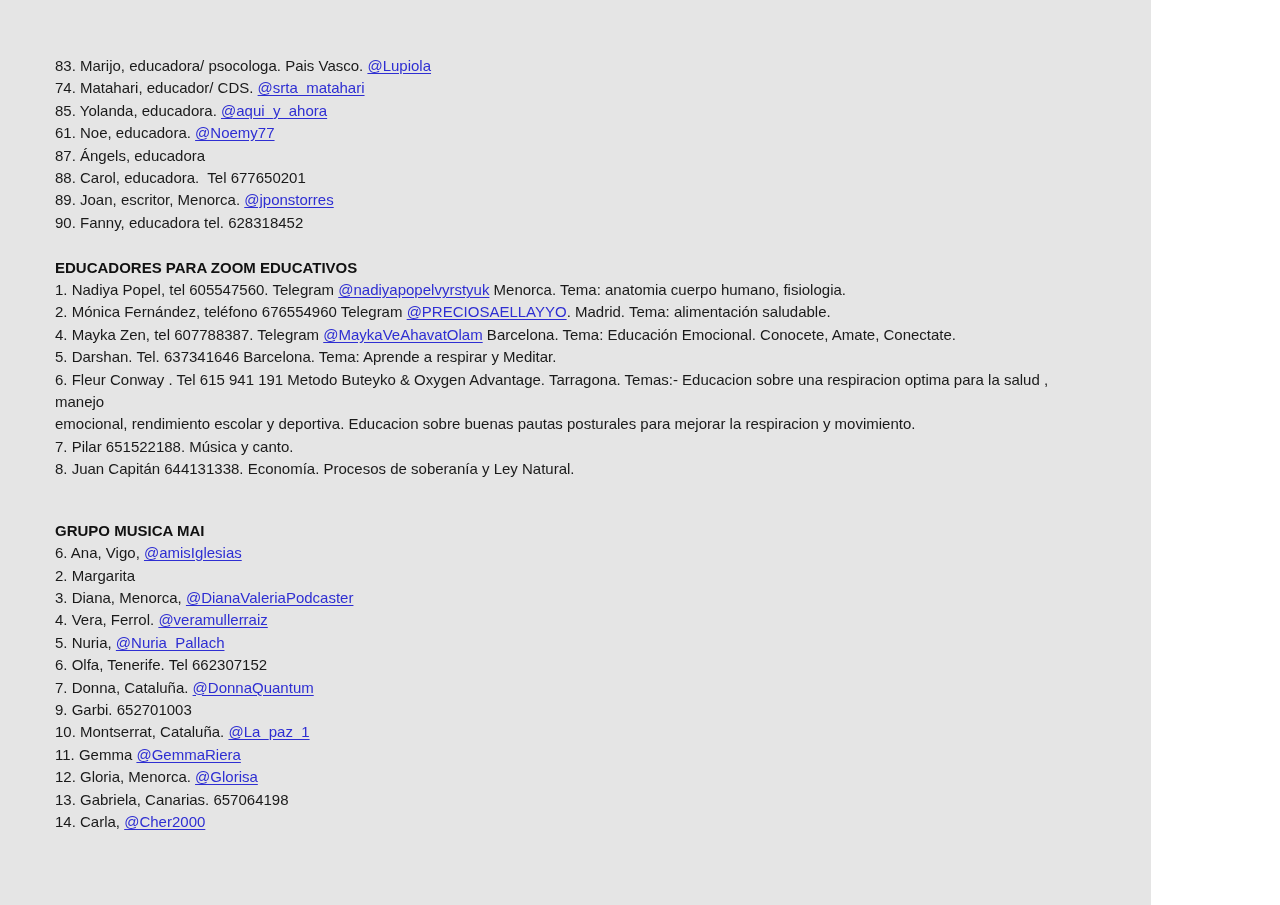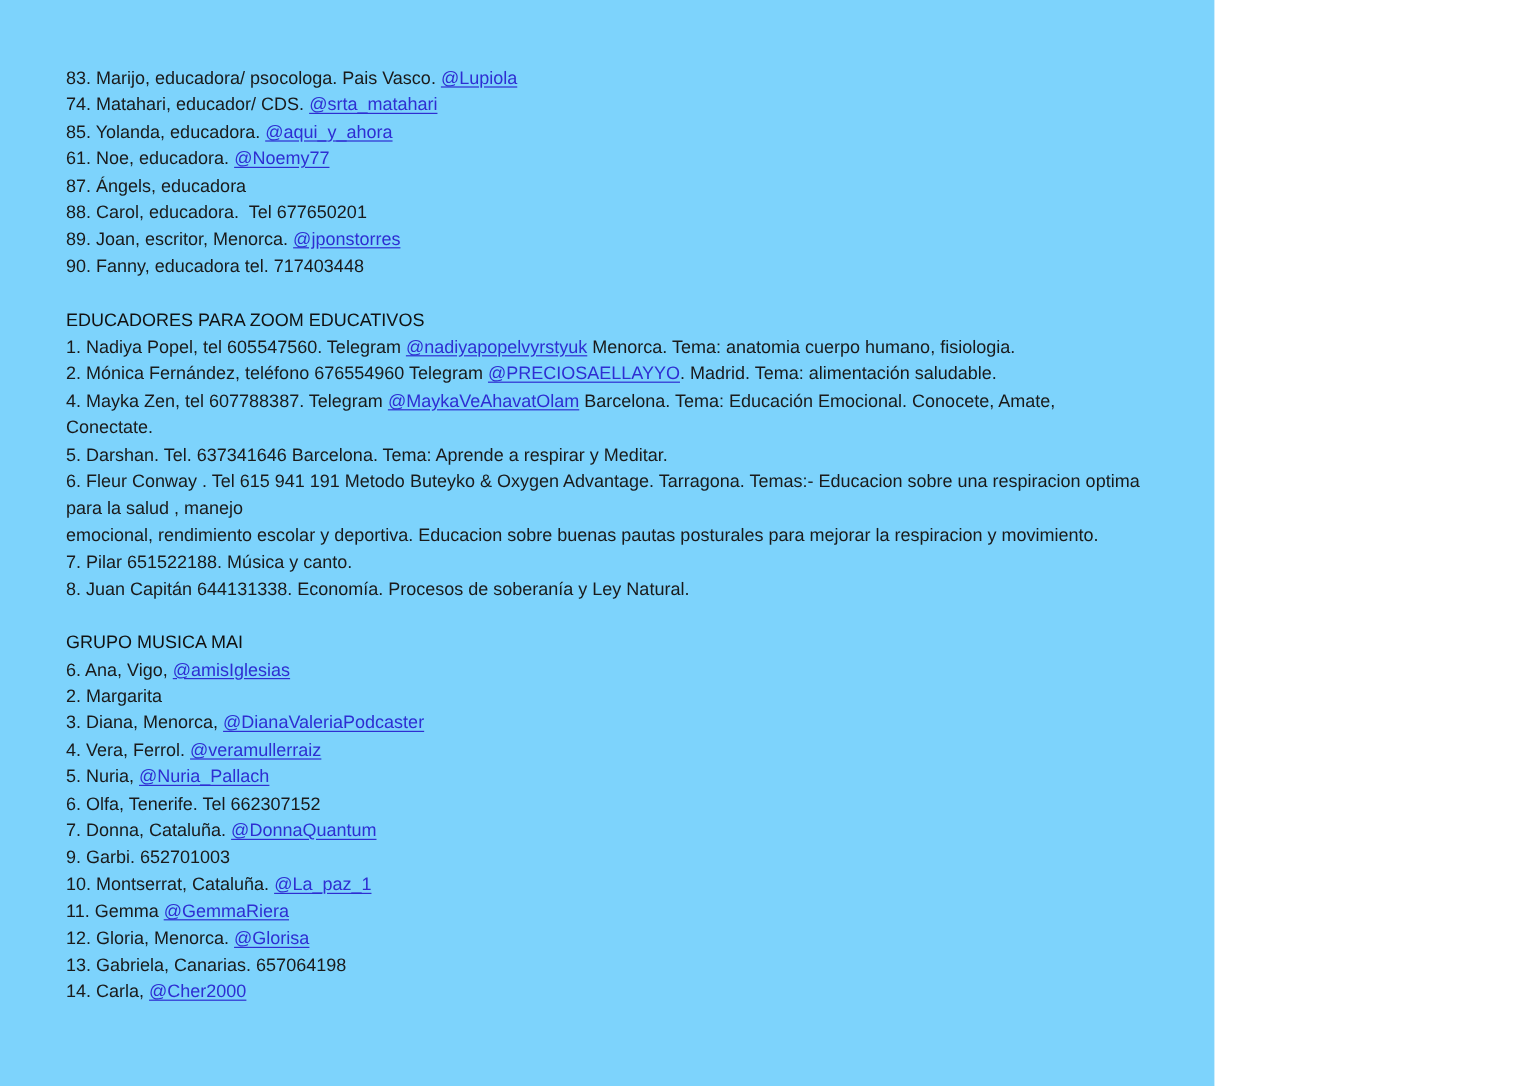--- a/index.html
+++ b/index.html
@@ -11,33 +11,33 @@
     width: 1280px;
     height: 905px;
     overflow: hidden;
     font-family: "Liberation Sans", "DejaVu Sans", sans-serif;
     font-size: 15px;
     line-height: 22.4px;
     color: #1a1a1a;
   }
   .page {
     box-sizing: border-box;
-    width: 1012px;
+    width: 1151px;
     height: 905px;
     padding: 55px 60px 16px 55px;
-    background: #7dd3fc;
+    background: #e5e5e5;
   }
   .doc-section { margin: 0; }
   #sec-educadores-zoom { margin-top: 22.4px; }
-  #sec-grupo-musica-mai { margin-top: 22px; }
+  #sec-grupo-musica-mai { margin-top: 39px; }
   h2.section-title {
     margin: 0;
     font-size: 15px;
     line-height: 22.4px;
-    font-weight: normal;
+    font-weight: bold;
     color: #111111;
     white-space: pre-wrap;
   }
   p.line {
     margin: 0;
     white-space: pre-wrap;
   }
   p.line a {
     color: #2e2ed2;
     text-decoration: underline;
@@ -50,21 +50,21 @@
 
 <div class="page">
     <section class="doc-section" id="sec-educadoras-list">
       <p class="line"><span>83. Marijo, educadora/ psocologa. Pais Vasco. </span><a href="#">@Lupiola</a></p>
       <p class="line"><span>74. Matahari, educador/ CDS. </span><a href="#">@srta_matahari</a></p>
       <p class="line"><span>85. Yolanda, educadora. </span><a href="#">@aqui_y_ahora</a></p>
       <p class="line"><span>61. Noe, educadora. </span><a href="#">@Noemy77</a></p>
       <p class="line"><span>87. Ángels, educadora</span></p>
       <p class="line"><span>88. Carol, educadora.  Tel 677650201</span></p>
       <p class="line"><span>89. Joan, escritor, Menorca. </span><a href="#">@jponstorres</a></p>
-      <p class="line"><span>90. Fanny, educadora tel. 717403448</span></p>
+      <p class="line"><span>90. Fanny, educadora tel. 628318452</span></p>
     </section>
     <section class="doc-section" id="sec-educadores-zoom">
       <h2 class="section-title">EDUCADORES PARA ZOOM EDUCATIVOS</h2>
       <p class="line"><span>1. Nadiya Popel, tel 605547560. Telegram </span><a href="#">@nadiyapopelvyrstyuk</a><span> Menorca. Tema: anatomia cuerpo humano, fisiologia.</span></p>
       <p class="line"><span>2. Mónica Fernández, teléfono 676554960 Telegram </span><a href="#">@PRECIOSAELLAYYO</a><span>. Madrid. Tema: alimentación saludable.</span></p>
       <p class="line"><span>4. Mayka Zen, tel 607788387. Telegram </span><a href="#">@MaykaVeAhavatOlam</a><span> Barcelona. Tema: Educación Emocional. Conocete, Amate, Conectate.</span></p>
       <p class="line"><span>5. Darshan. Tel. 637341646 Barcelona. Tema: Aprende a respirar y Meditar.</span></p>
       <p class="line"><span>6. Fleur Conway . Tel 615 941 191 Metodo Buteyko &amp; Oxygen Advantage. Tarragona. Temas:- Educacion sobre una respiracion optima para la salud , manejo</span></p>
       <p class="line"><span>emocional, rendimiento escolar y deportiva. Educacion sobre buenas pautas posturales para mejorar la respiracion y movimiento.</span></p>
       <p class="line"><span>7. Pilar 651522188. Música y canto.</span></p>

